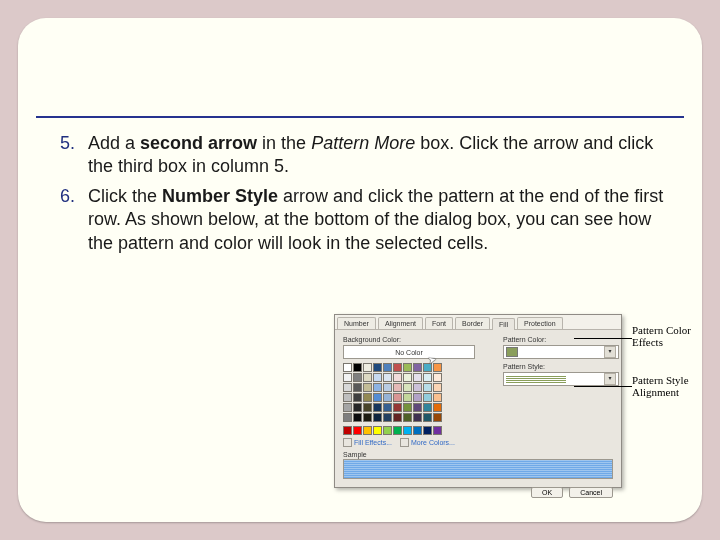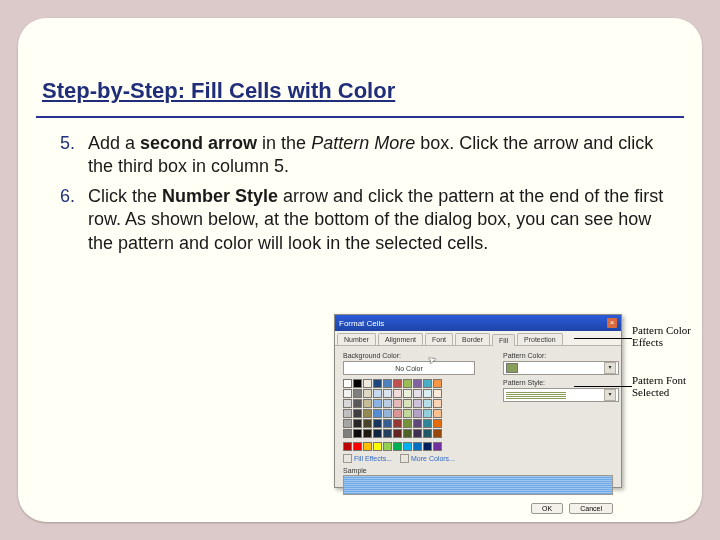--- a/index.html
+++ b/index.html
@@ -40,39 +40,34 @@
   .co2{left:614px;top:356px}
   .callout-line{position:absolute;background:#000;height:1px}
   .cl1{left:556px;top:320px;width:58px}
   .cl2{left:556px;top:368px;width:58px}
   .cursor{position:absolute;left:410px;top:336px;font-size:10px;color:#fff;text-shadow:0 0 1px #000,0 0 1px #000;transform:rotate(-15deg)}
 </style>
 </head>
 <body>
 
 <div class="slide">
-  <div class="title">Step-by-Step: Fill Cells with Color</div>
   <div class="rule"></div>
 
   <div class="list">
     <div class="li">
       <div class="num">5.</div>
       <div class="txt">Add a <b>second arrow</b> in the <i>Pattern More</i> box. Click the arrow and click the third box in column 5.</div>
     </div>
     <div class="li">
       <div class="num">6.</div>
       <div class="txt">Click the <b>Number Style</b> arrow and click the pattern at the end of the first row. As shown below, at the bottom of the dialog box, you can see how the pattern and color will look in the selected cells.</div>
     </div>
   </div>
 
   <div class="dlg">
-    <div class="dlg-title">
-      <span>Format Cells</span>
-      <span class="dlg-x">×</span>
-    </div>
     <div class="tabs">
       <div class="tab">Number</div>
       <div class="tab">Alignment</div>
       <div class="tab">Font</div>
       <div class="tab">Border</div>
       <div class="tab active">Fill</div>
       <div class="tab">Protection</div>
     </div>
     <div class="body2">
       <div class="lbl">Background Color:</div>
@@ -196,14 +191,14 @@
       <div class="btn">OK</div>
       <div class="btn">Cancel</div>
     </div>
   </div>
 
   <span class="cursor">➤</span>
 
   <div class="callout-line cl1"></div>
   <div class="callout co1">Pattern Color Effects</div>
   <div class="callout-line cl2"></div>
-  <div class="callout co2">Pattern Font Selected</div>
+  <div class="callout co2">Pattern Style Alignment</div>
 </div>
 
 </body></html>

